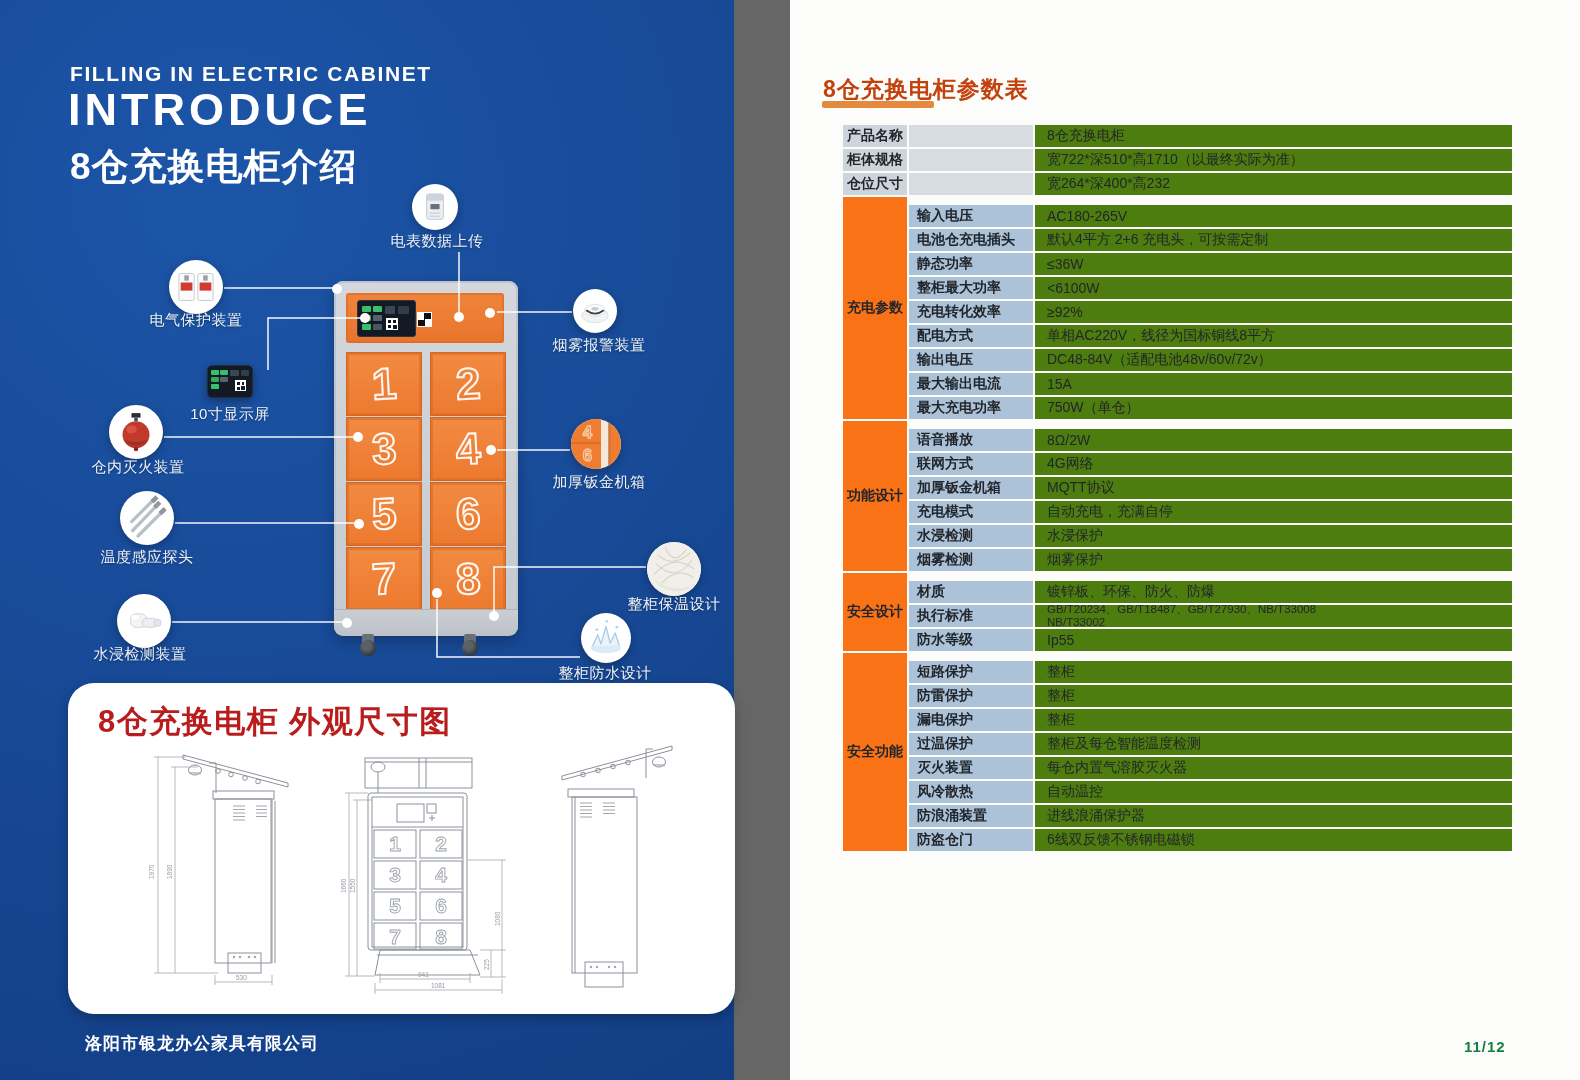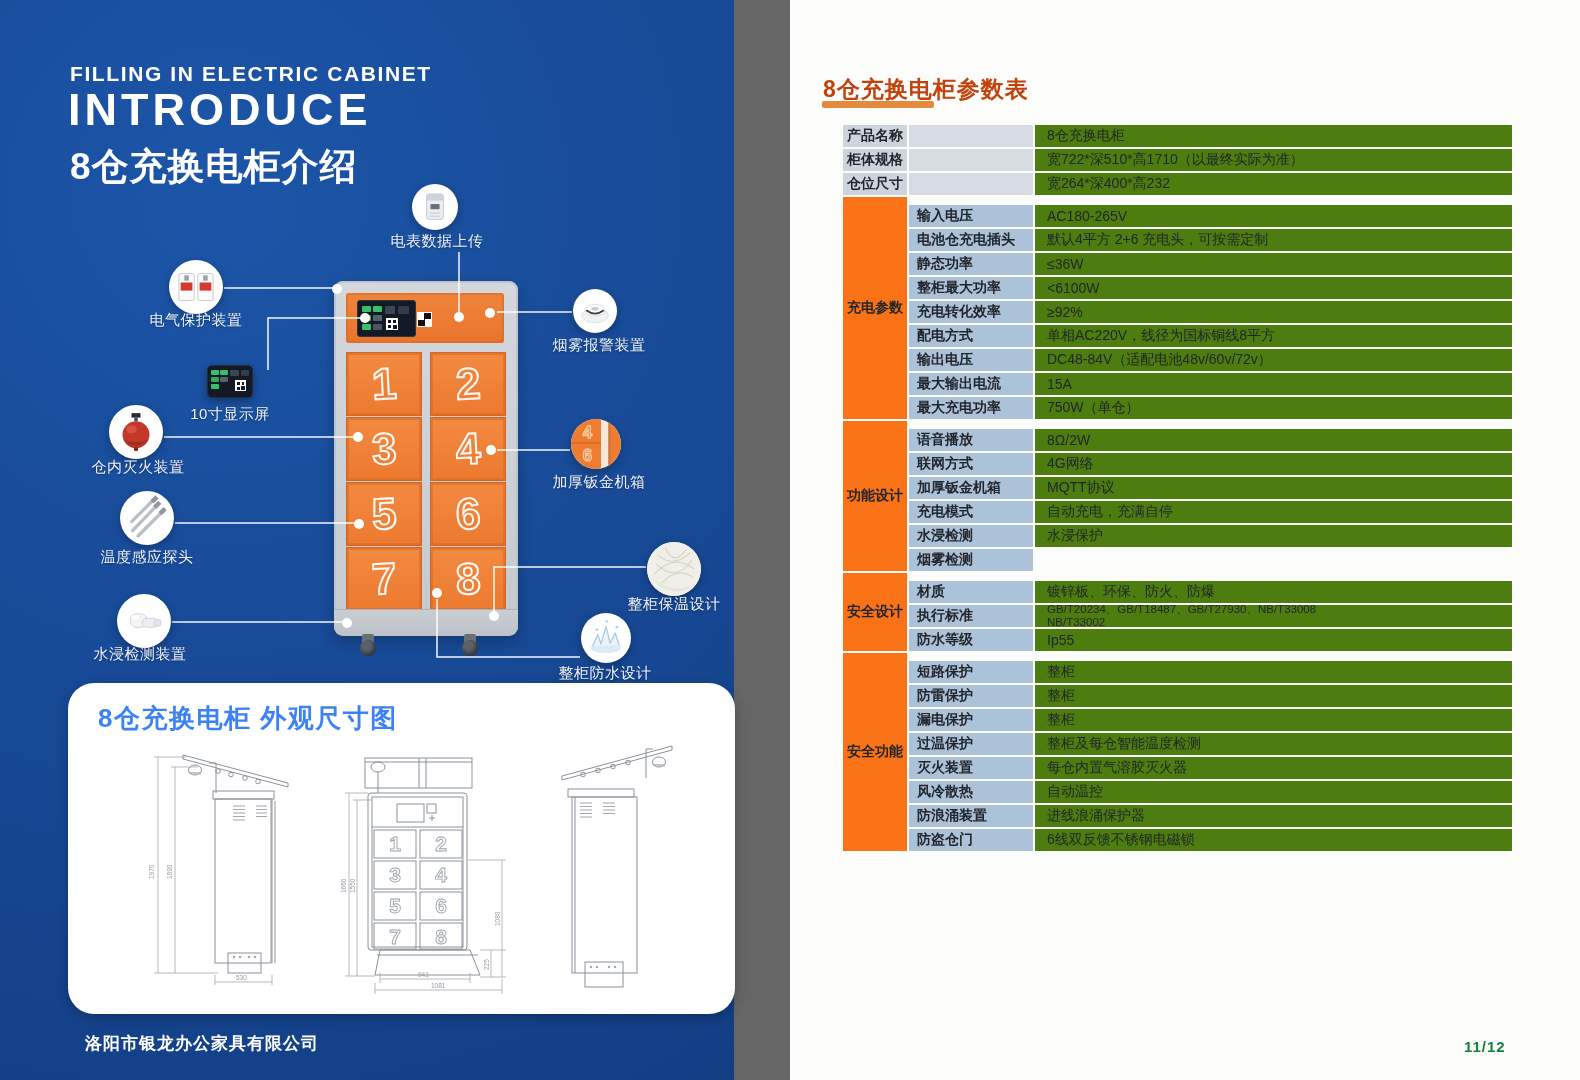--- a/index.html
+++ b/index.html
@@ -42,22 +42,22 @@
   .callout-icon{position:absolute;border-radius:50%;background:#fff;overflow:hidden;
         box-shadow:0 3px 8px rgba(0,0,0,.28);display:flex;align-items:center;justify-content:center;z-index:6;}
   .callout-rect{position:absolute;border-radius:6px;overflow:hidden;z-index:6;
         box-shadow:0 3px 8px rgba(0,0,0,.35);}
   .callout-label{position:absolute;width:170px;text-align:center;color:#eef3fa;
         font-size:15px;letter-spacing:.5px;z-index:6;text-shadow:0 1px 2px rgba(0,0,0,.35);}
   .connectors{position:absolute;left:0;top:0;z-index:5;pointer-events:none;}
   
   .dim-card{position:absolute;left:68px;top:683px;width:667px;height:331px;background:#fff;
         border-radius:26px;box-shadow:0 4px 12px rgba(0,0,0,.25);}
-  .dim-title{position:absolute;left:30px;top:18px;font-size:26px;font-weight:800;
-        color:#3b82f6;letter-spacing:1.5px;}
+  .dim-title{position:absolute;left:30px;top:18px;font-size:31px;font-weight:800;
+        color:#b91c1c;letter-spacing:1.5px;}
   .company{position:absolute;left:85px;top:1032px;color:#fff;font-size:17px;
         font-weight:600;letter-spacing:1px;}
   
   .right{position:absolute;left:790px;top:0;width:790px;height:1080px;background:#fcfcfb;}
   .spec-title{position:absolute;left:33px;top:74px;font-size:23px;font-weight:800;
         color:#c2410c;letter-spacing:1px;z-index:2;}
   .spec-underline{position:absolute;left:32px;top:101px;width:112px;height:7px;
         background:#e5893c;border-radius:2px;z-index:1;}
   .spec-table{position:absolute;left:53px;top:125px;width:669px;font-size:14px;color:#22262b;}
   .sec{display:flex;margin-bottom:2px;}
@@ -521,20 +521,21 @@
             <div class="row">
               <div class="bcell">充电模式</div>
               <div class="ccell">自动充电，充满自停</div>
             </div>
             <div class="row">
               <div class="bcell">水浸检测</div>
               <div class="ccell">水浸保护</div>
             </div>
             <div class="row">
               <div class="bcell">烟雾检测</div>
+              <div class="ccell">烟雾保护</div>
             </div>
           </div>
         </div>
         <div class="sec">
           <div class="gcell">安全设计</div>
           <div class="rows">
             <div class="row">
               <div class="bcell">材质</div>
               <div class="ccell">镀锌板、环保、防火、防爆</div>
             </div>

